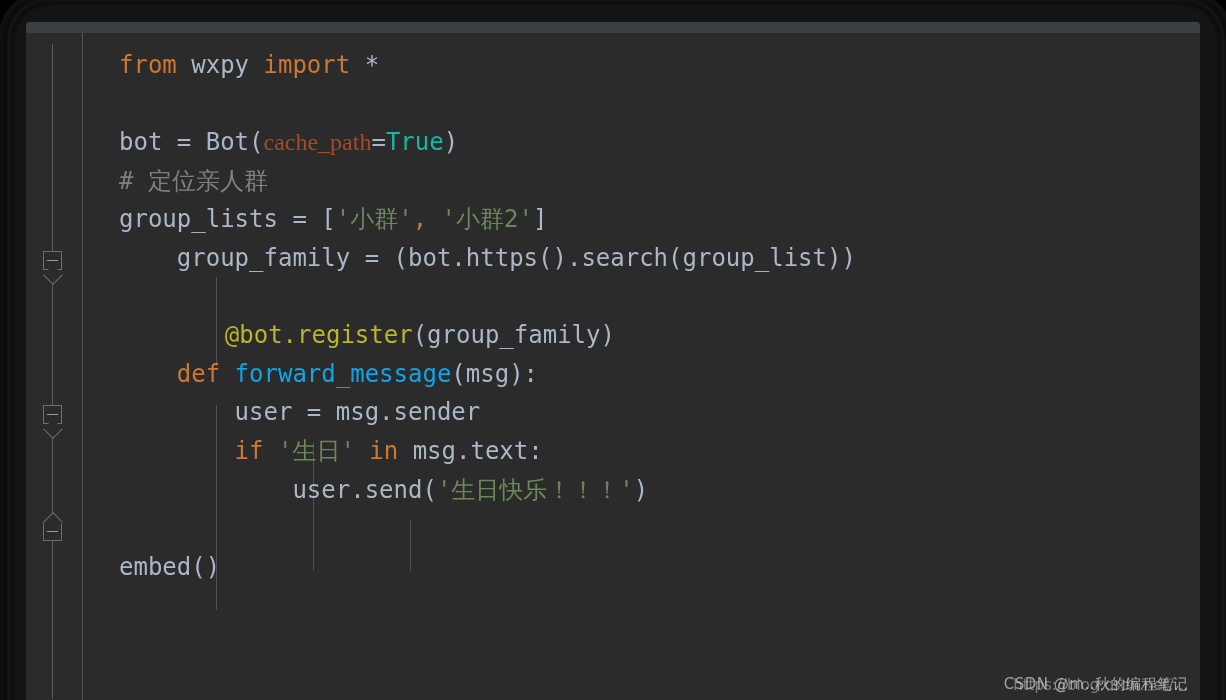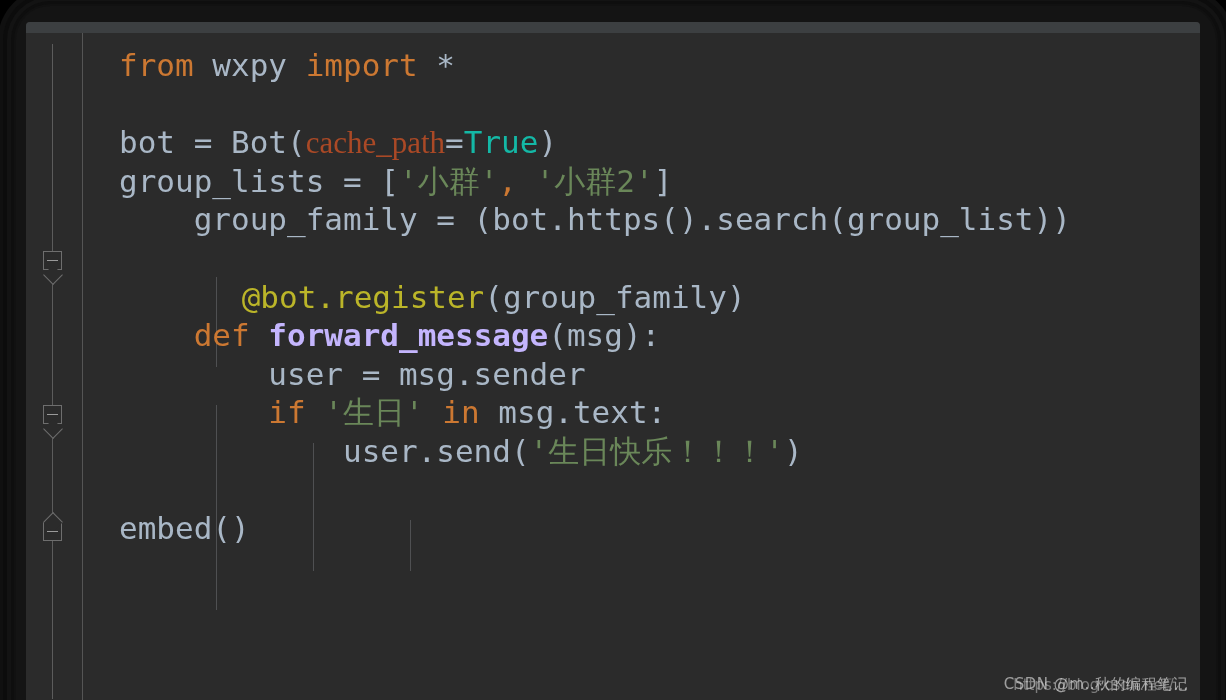--- a/index.html
+++ b/index.html
@@ -136,21 +136,21 @@
     right: 0;
     bottom: 0;
     background: #2b2b2b;
     padding: 13px 0 0 0;
     overflow: hidden;
   }
   .code-line {
     position: relative;
     height: 38.6px;
     line-height: 38.6px;
-    font-size: 31px;
+    font-size: 24px;
     white-space: pre;
     padding-left: 36px;
     letter-spacing: 0px;
     color: #a9b7c6;
   }
   .code-line .txt { position: relative; z-index: 2; }
 
   
   .indent-guide {
     position: absolute;
@@ -160,21 +160,21 @@
   }
 
   
   .kw       { color: #cc7832; }          
   .plain    { color: #a9b7c6; }
   .kwarg    { color: #aa4926; font-family: Liberation Serif, serif; }          
   .const    { color: #14b8a6; }          
   .comment  { color: #808080; }
   .str      { color: #6a8759; }          
   .deco     { color: #bbb529; margin-left: 48px; }          
-  .fname    { color: #c4b5fd; font-weight: bold; }          
+  .fname    { color: #0ea5e9; }          
 
   
   .watermark {
     position: absolute;
     right: 12px;
     bottom: 6px;
     font-family: "DejaVu Sans", "Liberation Sans", sans-serif;
     font-size: 15px;
     color: rgba(215,215,215,0.55);
     white-space: nowrap;
@@ -214,20 +214,21 @@
 
       <div class="indent-guide" style="left: 133px; top: 244px; height: 90px;"></div>
       <div class="indent-guide" style="left: 133px; top: 372px; height: 205px;"></div>
       <div class="indent-guide" style="left: 230px; top: 410px; height: 128px;"></div>
       <div class="indent-guide" style="left: 327px; top: 487px; height: 51px;"></div>
 
       <div id="code-lines">
           <div class="code-line"><span class="txt kw">from</span><span class="txt plain"> </span><span class="txt plain">wxpy</span><span class="txt plain"> </span><span class="txt kw">import</span><span class="txt plain"> </span><span class="txt plain">*</span></div>
           <div class="code-line">&nbsp;</div>
           <div class="code-line"><span class="txt plain">bot = Bot(</span><span class="txt kwarg">cache_path</span><span class="txt plain">=</span><span class="txt const">True</span><span class="txt plain">)</span></div>
+          <div class="code-line"><span class="txt comment"># 定位亲人群</span></div>
           <div class="code-line"><span class="txt plain">group_lists = [</span><span class="txt str">'小群'</span><span class="txt kw">, </span><span class="txt str">'小群2'</span><span class="txt plain">]</span></div>
           <div class="code-line"><span class="txt plain">    group_family = (bot.https().search(group_list))</span></div>
           <div class="code-line">&nbsp;</div>
           <div class="code-line"><span class="txt plain">    </span><span class="txt deco">@bot.register</span><span class="txt plain">(group_family)</span></div>
           <div class="code-line"><span class="txt plain">    </span><span class="txt kw">def</span><span class="txt plain"> </span><span class="txt fname">forward_message</span><span class="txt plain">(msg):</span></div>
           <div class="code-line"><span class="txt plain">        user = msg.sender</span></div>
           <div class="code-line"><span class="txt plain">        </span><span class="txt kw">if</span><span class="txt plain"> </span><span class="txt str">'生日'</span><span class="txt plain"> </span><span class="txt kw">in</span><span class="txt plain"> msg.text:</span></div>
           <div class="code-line"><span class="txt plain">            user.send(</span><span class="txt str">'生日快乐！！！'</span><span class="txt plain">)</span></div>
           <div class="code-line">&nbsp;</div>
           <div class="code-line"><span class="txt plain">embed()</span></div>

